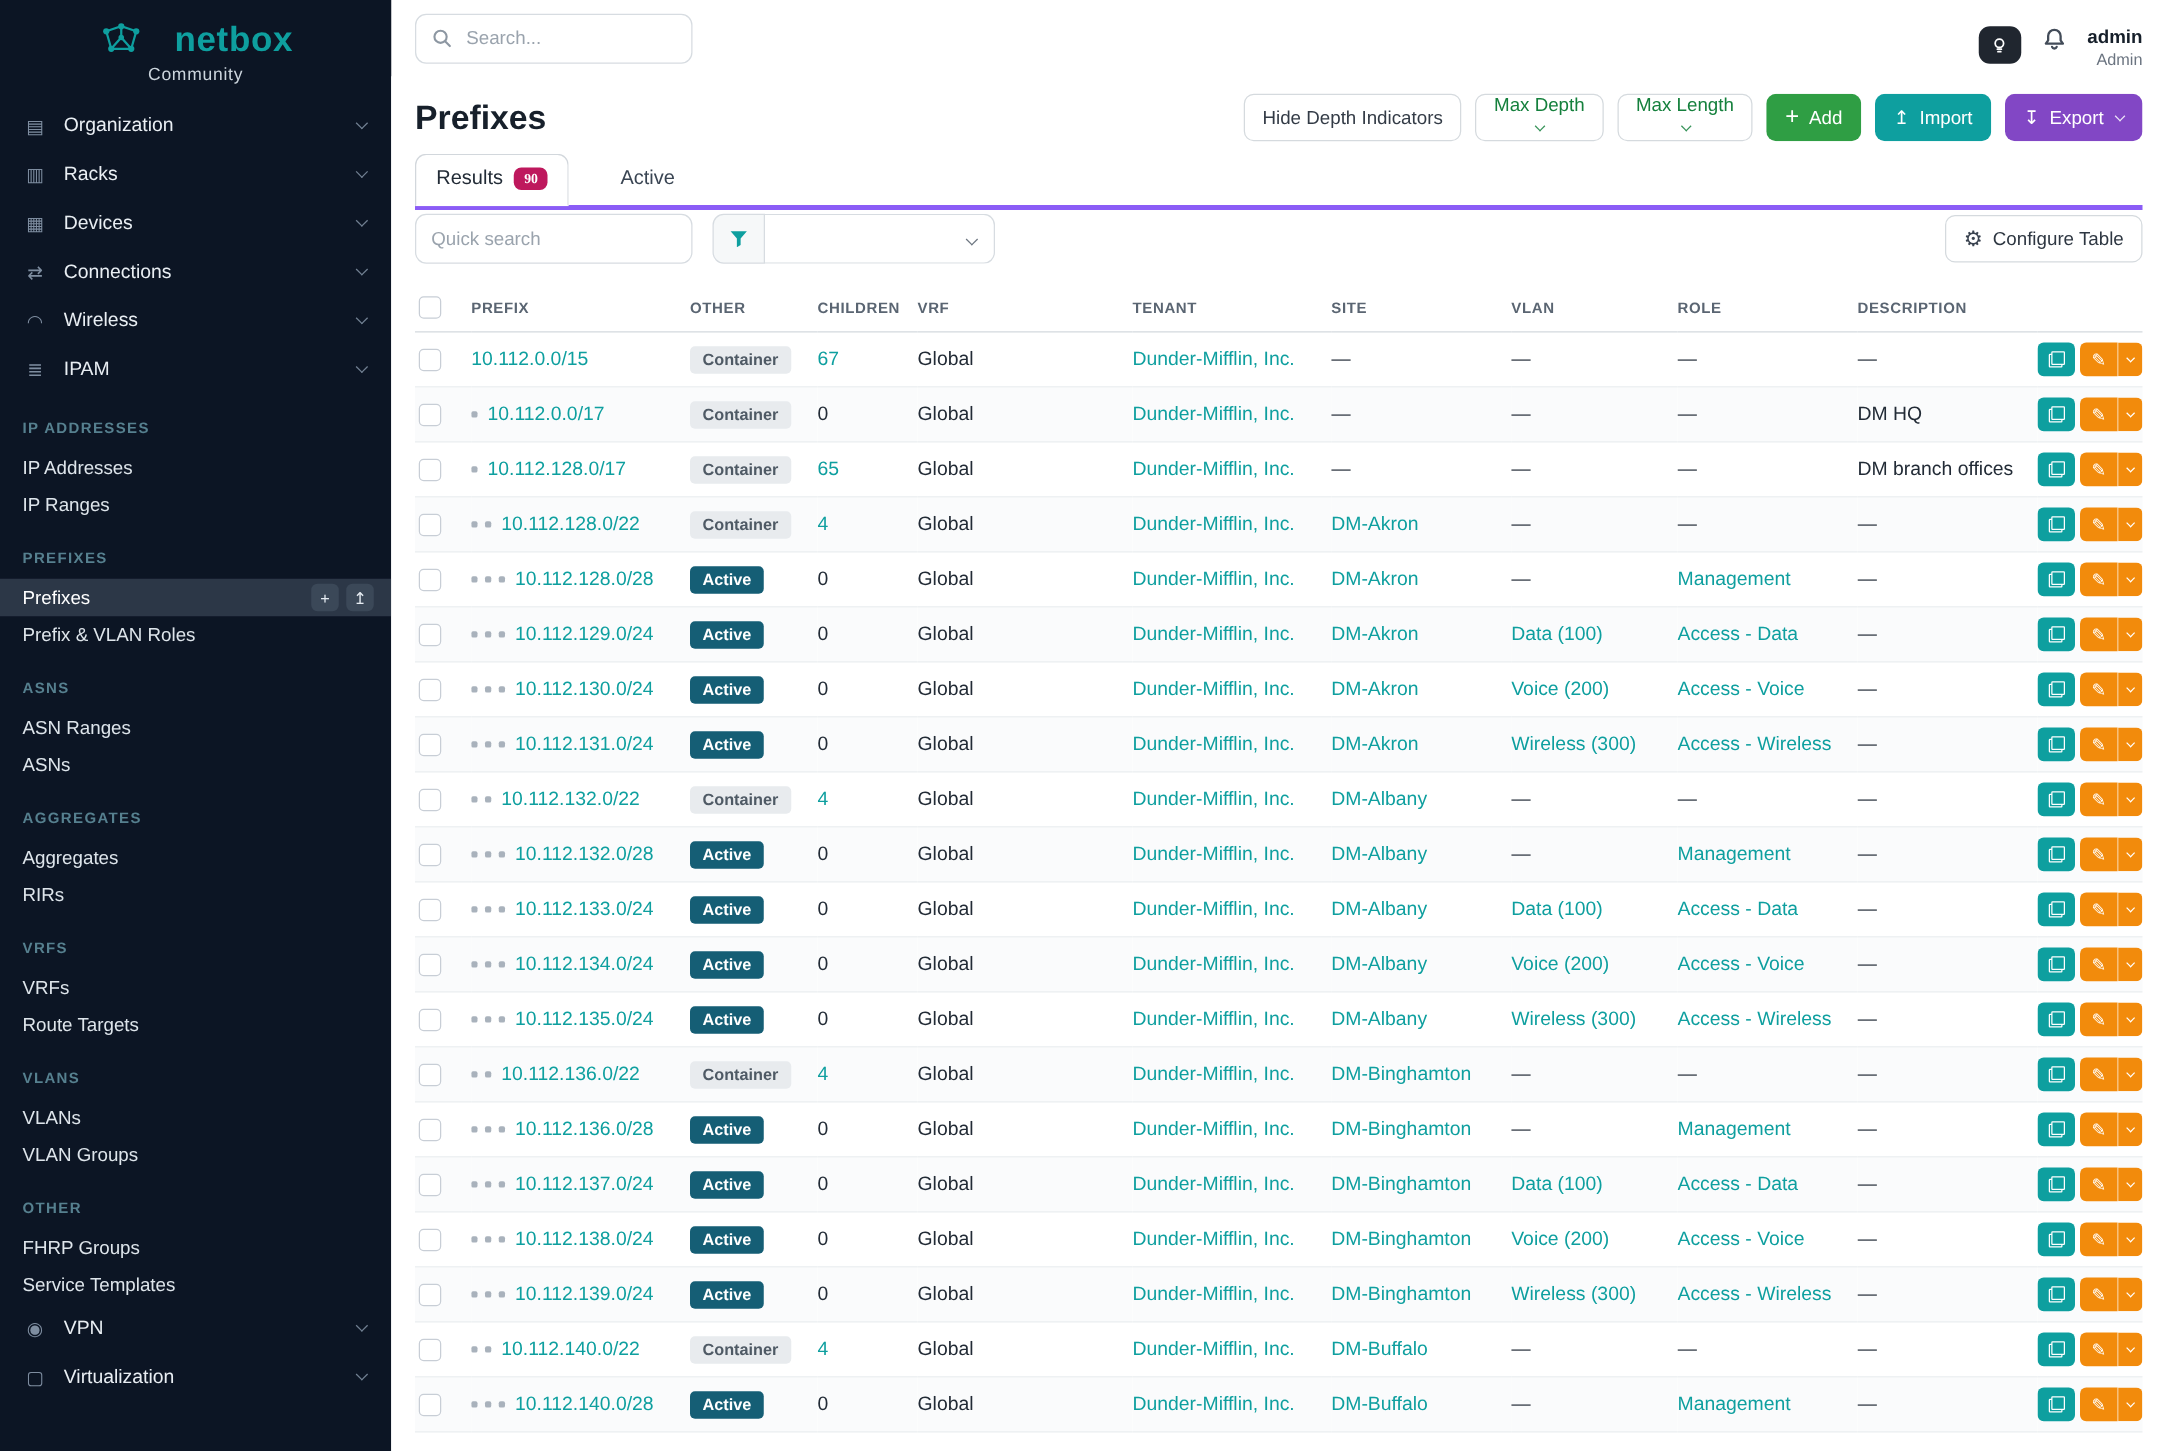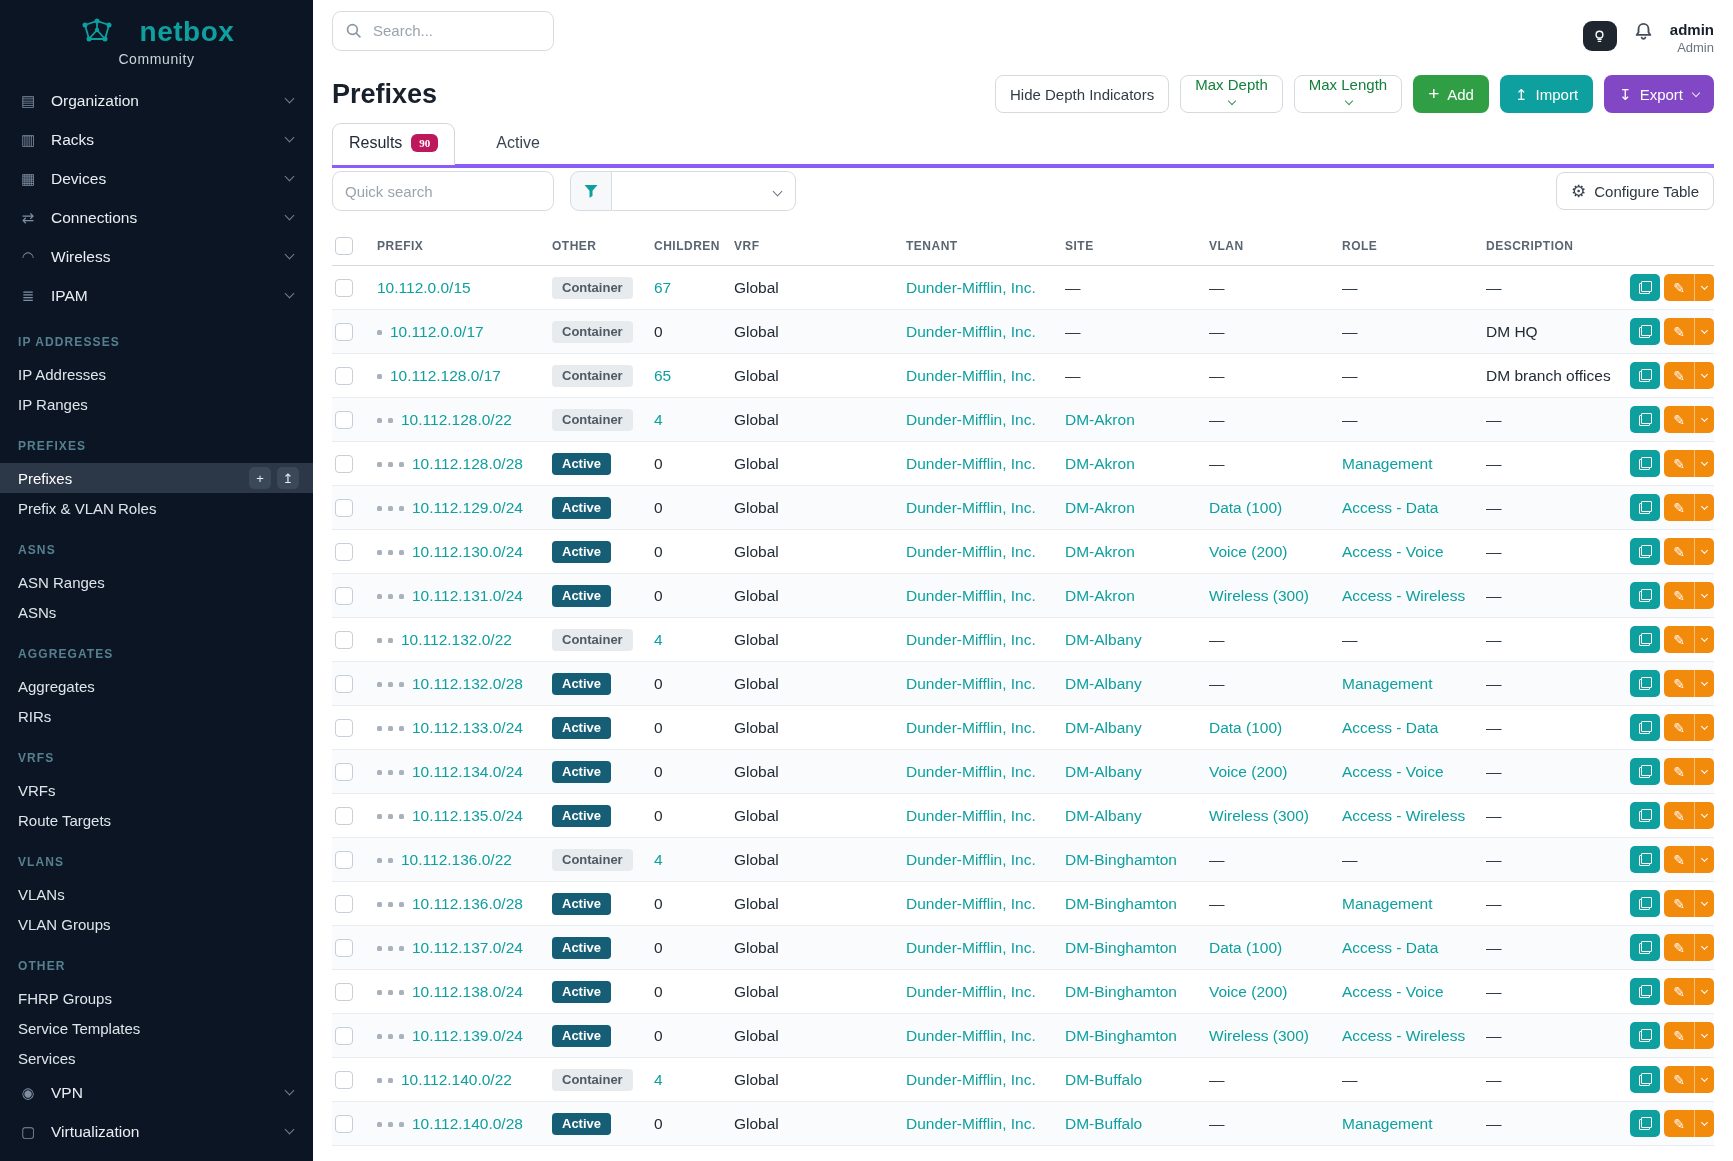--- a/index.html
+++ b/index.html
@@ -193,23 +193,20 @@
         <div class="nav-item">
           <span>VLAN Groups</span>
         </div>
         <div class="nav-sec-title">OTHER</div>
         <div class="nav-item">
           <span>FHRP Groups</span>
         </div>
         <div class="nav-item">
           <span>Service Templates</span>
         </div>
-        <div class="nav-item">
-          <span>Services</span>
-        </div>
         <div class="nav-group">
           <span class="nav-icon">◉</span>
           <span class="nav-label">VPN</span>
           <span class="chev chev-nav"></span>
         </div>
         <div class="nav-group">
           <span class="nav-icon">▢</span>
           <span class="nav-label">Virtualization</span>
           <span class="chev chev-nav"></span>
         </div>

